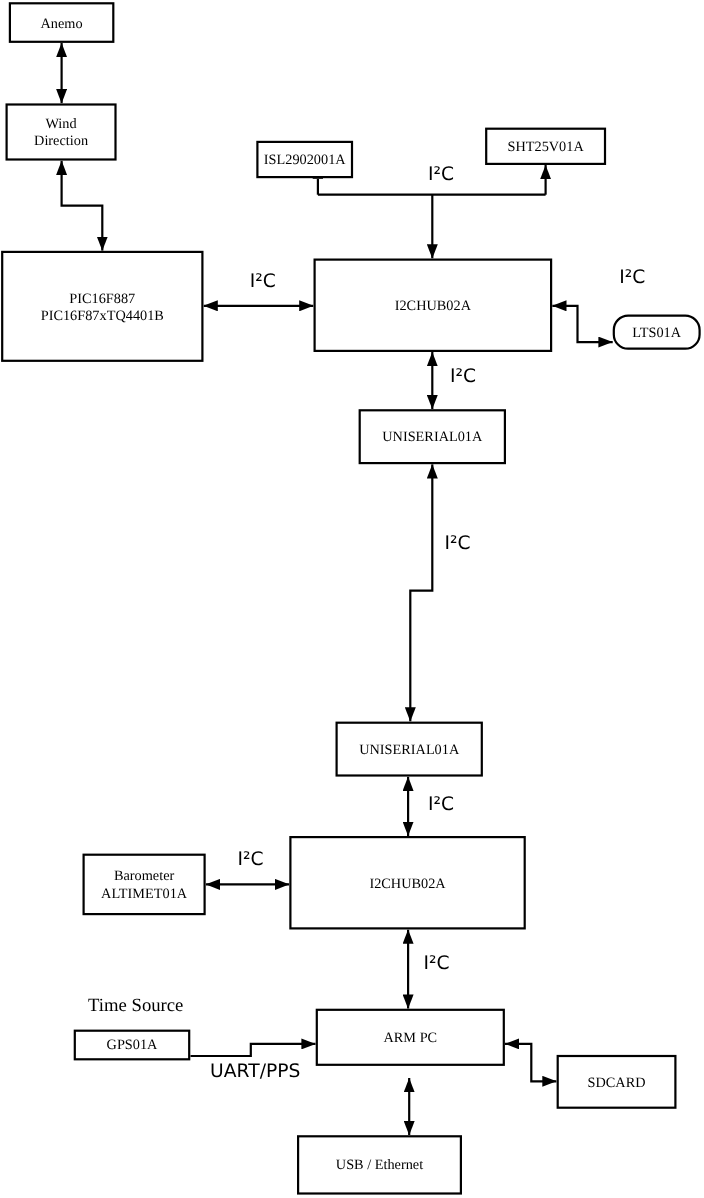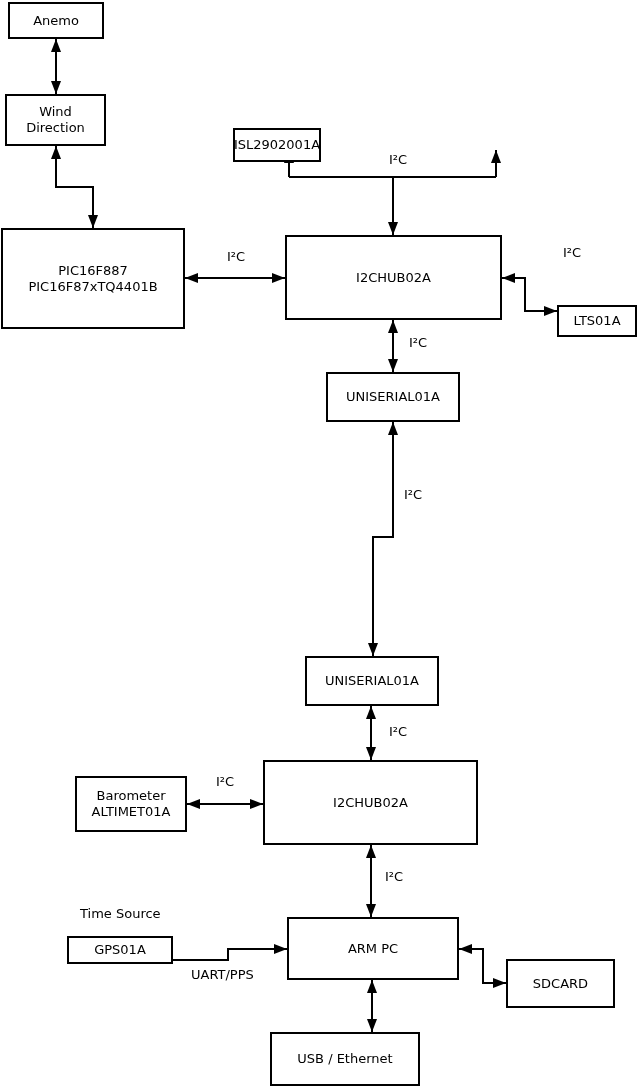--- a/index.html
+++ b/index.html
@@ -5,41 +5,41 @@
   html,body{margin:0;padding:0;background:#ffffff;}
   .canvas{
     position:relative;width:640px;height:1089px;background:#ffffff;
     font-family:"DejaVu Sans","Liberation Sans",sans-serif;color:#000;
     overflow:hidden;
   }
   svg.wires{position:absolute;left:0;top:0;width:640px;height:1089px;}
   .node{
     position:absolute;box-sizing:border-box;border:2px solid #000;background:#fff;
     display:flex;flex-direction:column;align-items:center;justify-content:center;
-    font-size:13px;line-height:16px;text-align:center;white-space:nowrap;
+    font-size:13px;line-height:16px;text-align:center;white-space:nowrap;font-family:Liberation Serif, serif;
   }
-  .lbl{position:absolute;font-size:13px;line-height:15px;white-space:nowrap;}
+  .lbl{position:absolute;font-size:17px;line-height:15px;white-space:nowrap;}
   
   #n-anemo{left:8px;top:2px;width:96px;height:37px;}
   #n-wind{left:5px;top:94px;width:101px;height:52px;text-align:right;}
   #n-pic{left:1px;top:228px;width:184px;height:101px;justify-content:center;}
   #n-isl{left:233px;top:116px;width:88px;height:34px;margin-top:12px;}
   #n-sht{left:441px;top:116px;width:110px;height:34px;}
   #n-i2chub-top{left:285px;top:235px;width:217px;height:85px;}
-  #n-lts{left:557px;top:305px;width:80px;height:32px;}
+  #n-lts{left:557px;top:286px;width:80px;height:32px;border-radius:14px;}
   #n-uniserial-top{left:326px;top:372px;width:134px;height:50px;}
   #n-uniserial-bottom{left:305px;top:656px;width:134px;height:50px;}
   #n-i2chub-bottom{left:263px;top:760px;width:215px;height:85px;}
   #n-barometer{left:75px;top:776px;width:112px;height:56px;}
   #n-gps{left:67px;top:936px;width:106px;height:28px;}
-  #n-armpc{left:287px;top:917px;width:172px;height:63px;}
+  #n-armpc{left:287px;top:917px;width:172px;height:52px;}
   #n-sdcard{left:506px;top:959px;width:109px;height:49px;}
   #n-usb{left:270px;top:1032px;width:150px;height:54px;}
   
-  #lbl-time{left:80px;top:906px;}
+  #lbl-time{left:80px;top:906px;font-family:Liberation Serif, serif;}
   #lbl-uart{left:191px;top:967px;}
   #lbl-i2c-1{left:389px;top:152px;}
   #lbl-i2c-2{left:227px;top:249px;}
   #lbl-i2c-3{left:563px;top:245px;}
   #lbl-i2c-4{left:409px;top:335px;}
   #lbl-i2c-5{left:404px;top:487px;}
   #lbl-i2c-6{left:389px;top:724px;}
   #lbl-i2c-7{left:216px;top:774px;}
   #lbl-i2c-8{left:385px;top:869px;}
 </style>
@@ -83,20 +83,23 @@
 
   <div class="node" id="n-pic">
     <span>PIC16F887</span>
     <span>PIC16F87xTQ4401B</span>
   </div>
 
   <div class="node" id="n-isl">
     <span>ISL2902001A</span>
   </div>
 
+  <div class="node" id="n-sht">
+    <span>SHT25V01A</span>
+  </div>
 
   <div class="node" id="n-i2chub-top">
     <span>I2CHUB02A</span>
   </div>
 
   <div class="node" id="n-lts">
     <span>LTS01A</span>
   </div>
 
   <div class="node" id="n-uniserial-top">

